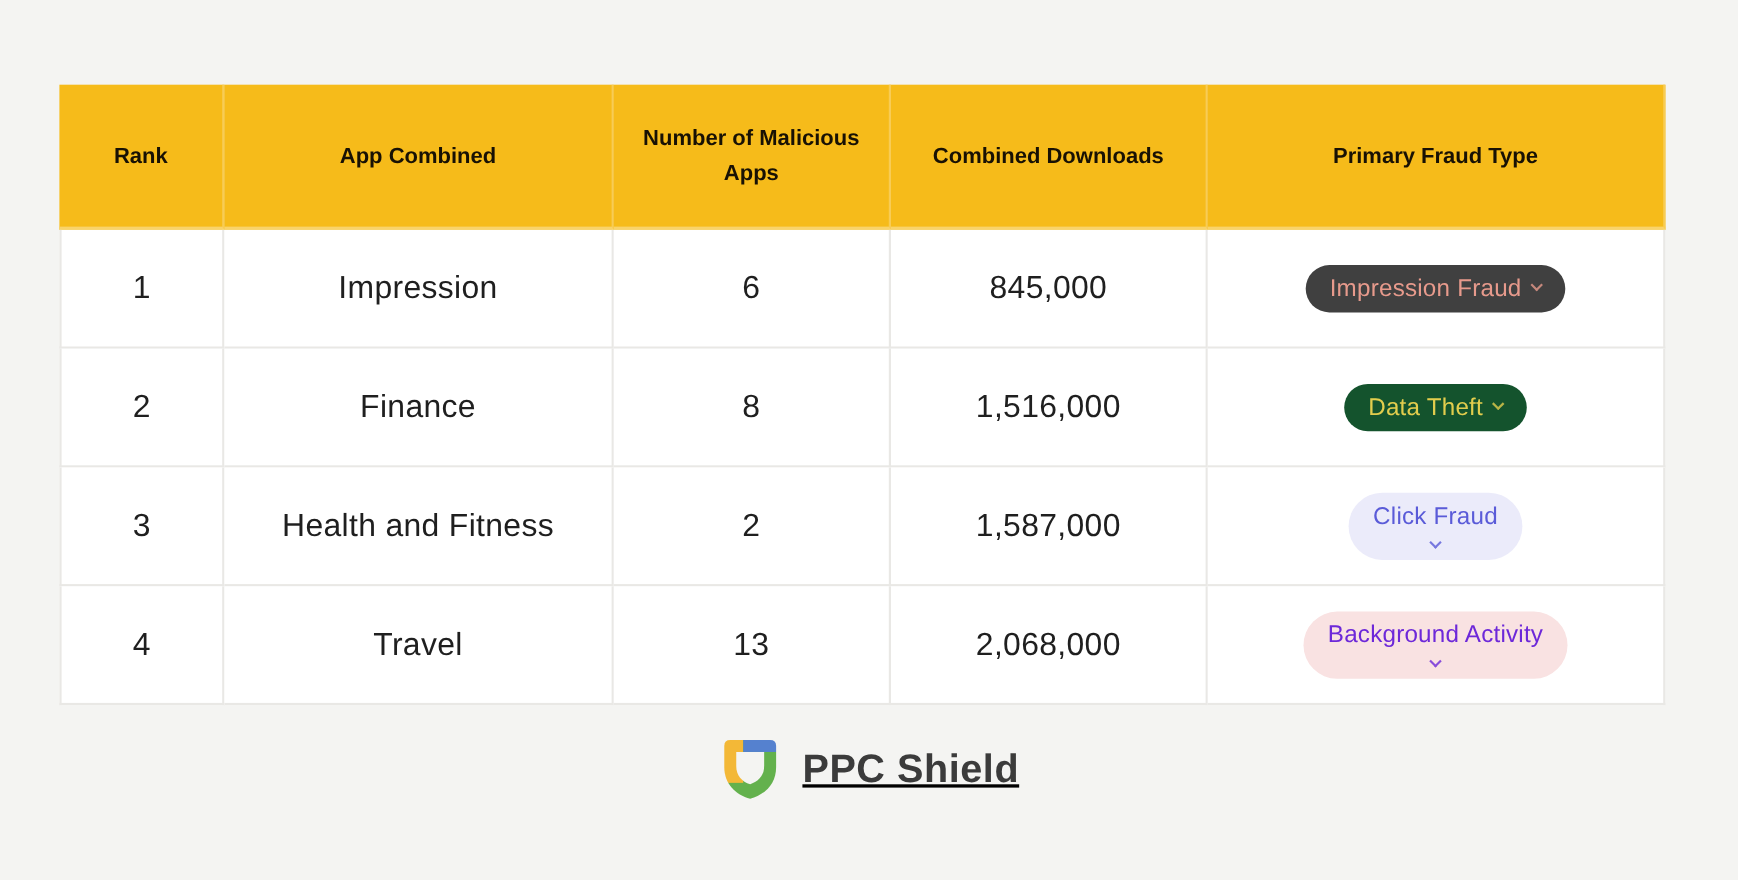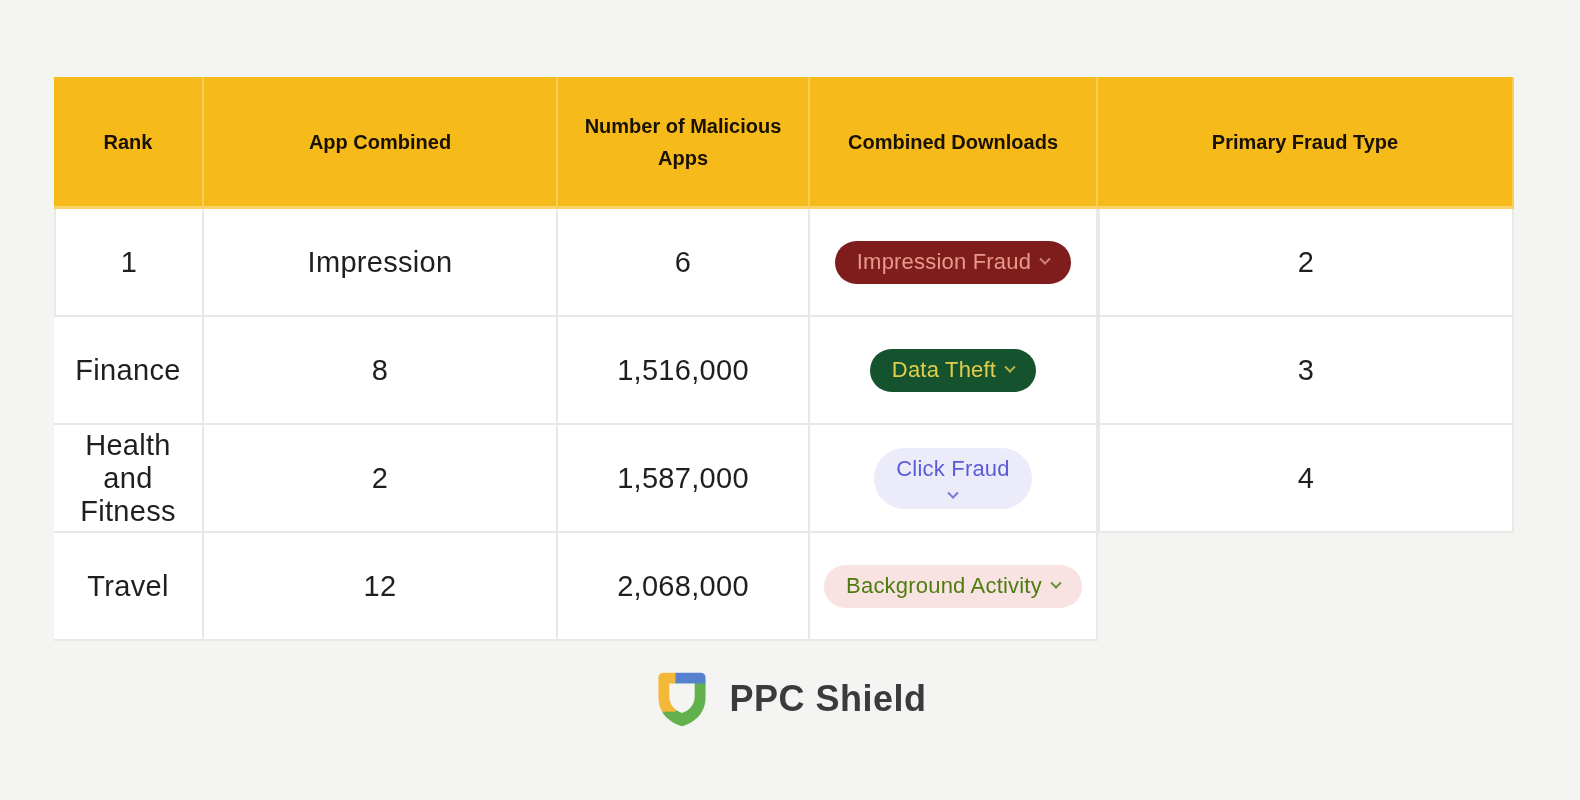--- a/index.html
+++ b/index.html
@@ -76,20 +76,21 @@
 
   .footer {
     position: absolute;
     left: 0;
     top: 668px;
     width: 100%;
     display: flex;
     align-items: center;
     justify-content: center;
     gap: 18px;
+    text-decoration: underline;
   }
   .brand-text {
     font-size: 36px;
     font-weight: bold;
     color: #3b3b3b;
     letter-spacing: 0.5px;
   }
 </style>
 </head>
 <body>
@@ -97,22 +98,23 @@
 <div class="table-wrap">
   <div class="hcell">Rank</div>
   <div class="hcell">App Combined</div>
   <div class="hcell">Number of Malicious Apps</div>
   <div class="hcell">Combined Downloads</div>
   <div class="hcell">Primary Fraud Type</div>
 
   <div class="dcell c-first">1</div>
   <div class="dcell">Impression</div>
   <div class="dcell">6</div>
+  <div class="dcell">845,000</div>
   <div class="dcell">
-    <span class="badge" style="background: #7f1d1d; color: rgb(231, 154, 140);">
+    <span class="badge" style="background: #404040; color: rgb(231, 154, 140);">
       <span>Impression Fraud</span>
       <span class="chev"></span>
     </span>
   </div>
 
   <div class="dcell c-first">2</div>
   <div class="dcell">Finance</div>
   <div class="dcell">8</div>
   <div class="dcell">1,516,000</div>
   <div class="dcell">
@@ -128,24 +130,24 @@
   <div class="dcell">1,587,000</div>
   <div class="dcell">
     <span class="badge" style="background: rgb(235, 235, 250); color: rgb(90, 91, 216); flex-direction: column;">
       <span>Click Fraud</span>
       <span class="chev"></span>
     </span>
   </div>
 
   <div class="dcell c-first">4</div>
   <div class="dcell">Travel</div>
-  <div class="dcell">12</div>
+  <div class="dcell">13</div>
   <div class="dcell">2,068,000</div>
   <div class="dcell">
-    <span class="badge" style="background: rgb(249, 226, 226); color: #4d7c0f;">
+    <span class="badge" style="background: rgb(249, 226, 226); color: #6d28d9; flex-direction: column;">
       <span>Background Activity</span>
       <span class="chev"></span>
     </span>
   </div>
 </div>
 
 <div class="footer">
   <svg width="58" height="62" viewBox="0 0 64 64">
     <defs>
       <mask id="ring">

